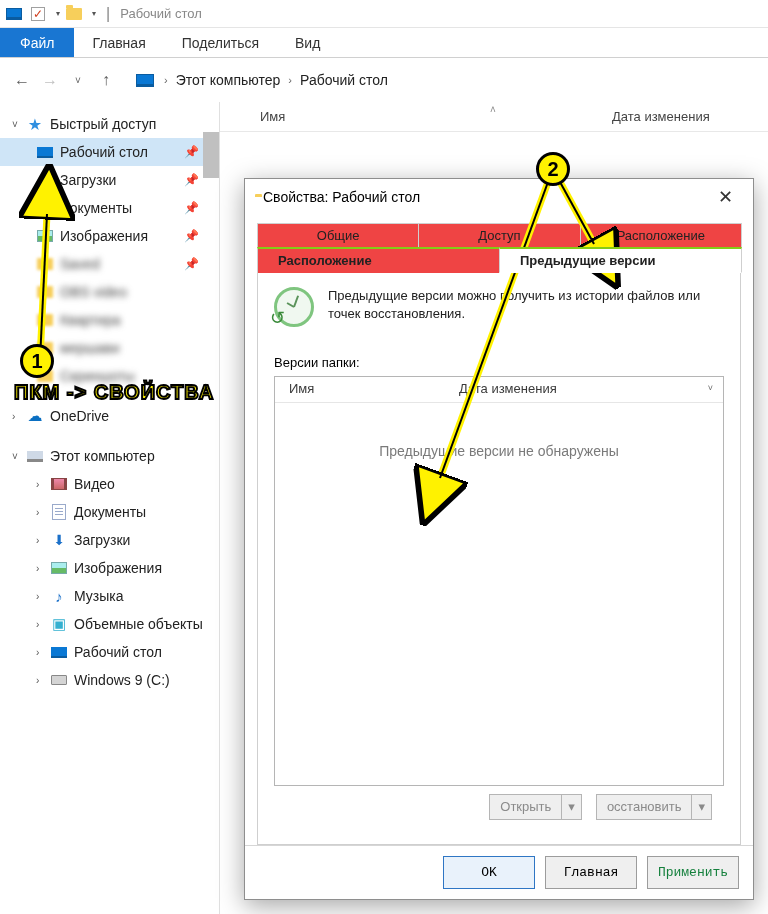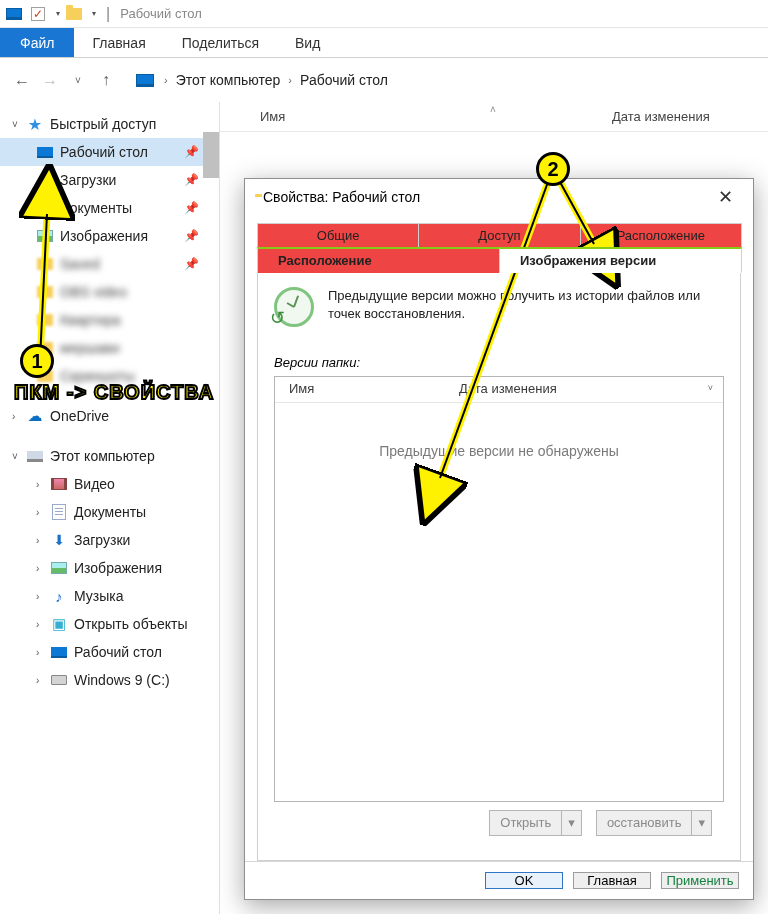--- a/index.html
+++ b/index.html
@@ -81,34 +81,34 @@
 
   .tab-body { border:1px solid #cfcfcf; border-top:none; margin:0 12px; padding:14px 16px 16px 16px; flex:1; display:flex; flex-direction:column;}
   .desc-row { display:flex; align-items:flex-start; gap:14px;}
   .clock-icon{ width:40px; height:40px; border-radius:50%; border:3px solid #7fc57f; position:relative; background:#f0f8f0;}
   .clock-icon::before{content:"";position:absolute;left:50%;top:50%;width:2px;height:12px;background:#5a935a;transform-origin:bottom;transform:translate(-50%,-100%) rotate(20deg);}
   .clock-icon::after{content:"";position:absolute;left:50%;top:50%;width:2px;height:8px;background:#5a935a;transform-origin:bottom;transform:translate(-50%,-100%) rotate(-60deg);}
   .clock-wrap{ position:relative;}
   .clock-arrow{ position:absolute; left:-4px; bottom:-2px; color:#3a8a3a; font-size:18px;}
   .desc-text{ font-size:13px; color:#222; line-height:1.35;}
 
-  .versions-label{ margin-top:28px; font-size:13px;font-style:italic;}
+  .versions-label{ margin-top:28px; font-size:13px;}
   .versions-box{ margin-top:6px; border:1px solid #b5b5b5; flex:1; min-height:330px; background:#fff;}
   .vb-hdr{ display:flex; height:26px; border-bottom:1px solid #e6e6e6; font-size:13px; color:#3a3a3a;}
   .vb-hdr .vcol{ padding:4px 14px;}
   .vb-hdr .vcol.name{ width:170px;}
   .vb-hdr .caret{ font-size:9px; color:#666; margin-left:auto; padding:6px 10px;}
   .vb-empty{ text-align:center; color:#7a7a7a; font-size:14px; margin-top:40px;}
 
   .dlg-actions{ display:flex; justify-content:flex-end; gap:14px; padding:8px 12px;}
   .split-btn{ display:flex;}
   .split-btn .b{ border:1px solid #b5b5b5; background:#efefef; color:#8a8a8a; font-size:13px; padding:4px 10px; height:26px;}
   .split-btn .b.caret{ padding:4px 6px; border-left:none;}
   .dlg-footer{ border-top:1px solid #d6d6d6; padding:10px 14px; display:flex; justify-content:flex-end; gap:10px;}
-  .btn{ border:1px solid #9c9c9c; background:#efefef; font-size:13px; padding:0 0; width:78px; text-align:center;}
+  .btn{ border:1px solid #9c9c9c; background:#efefef; font-size:13px; padding:8px 0; width:92px; text-align:center;font-family:Liberation Mono, monospace;}
   .btn.primary{ border:1px solid #2f76c4; background:#e9f2fb;}
   .btn.disabled{ color:#15803d;}
 
   
   .anno { position:absolute; pointer-events:none; }
   .badge{ width:34px; height:34px; border-radius:50%; background:#fff200; border:3px solid #000; display:flex; align-items:center; justify-content:center; font:700 20px/1 Arial; color:#000;}
   .anno-label{ font:700 20px/1 Arial; color:#fff200; -webkit-text-stroke:2px #000; text-stroke:2px #000; letter-spacing:1px;}
   svg.arrow{ position:absolute; overflow:visible;}
 </style>
 </head>
@@ -261,21 +261,21 @@
         <span>Изображения</span>
       </div>
     <div class="tree-item child">
         <span class="chev">›</span>
         <span class="ico music-icon">♪</span>
         <span>Музыка</span>
       </div>
     <div class="tree-item child">
         <span class="chev">›</span>
         <span class="ico cube-icon">▣</span>
-        <span>Открыть объекты</span>
+        <span>Объемные объекты</span>
       </div>
     <div class="tree-item child">
         <span class="chev">›</span>
         <span class="ico">
           <span class="blue-mon"></span>
         </span>
         <span>Рабочий стол</span>
       </div>
     <div class="tree-item child">
         <span class="chev">›</span>
@@ -303,21 +303,21 @@
   </div>
 
   <div class="tabs">
     <div class="tabrow top">
       <div class="tab-btn">Общие</div>
       <div class="tab-btn">Доступ</div>
       <div class="tab-btn">Расположение</div>
     </div>
     <div class="tabrow bottom">
       <div class="tab-btn">Расположение</div>
-      <div class="tab-btn active">Изображения версии</div>
+      <div class="tab-btn active">Предыдущие версии</div>
     </div>
   </div>
 
   <div class="tab-body">
     <div class="desc-row">
       <div class="clock-wrap">
         <div class="clock-icon"></div>
           <span class="clock-arrow">↺</span>
       </div>
       <div class="desc-text">Предыдущие версии можно получить из истории файлов или точек восстановления.</div>

